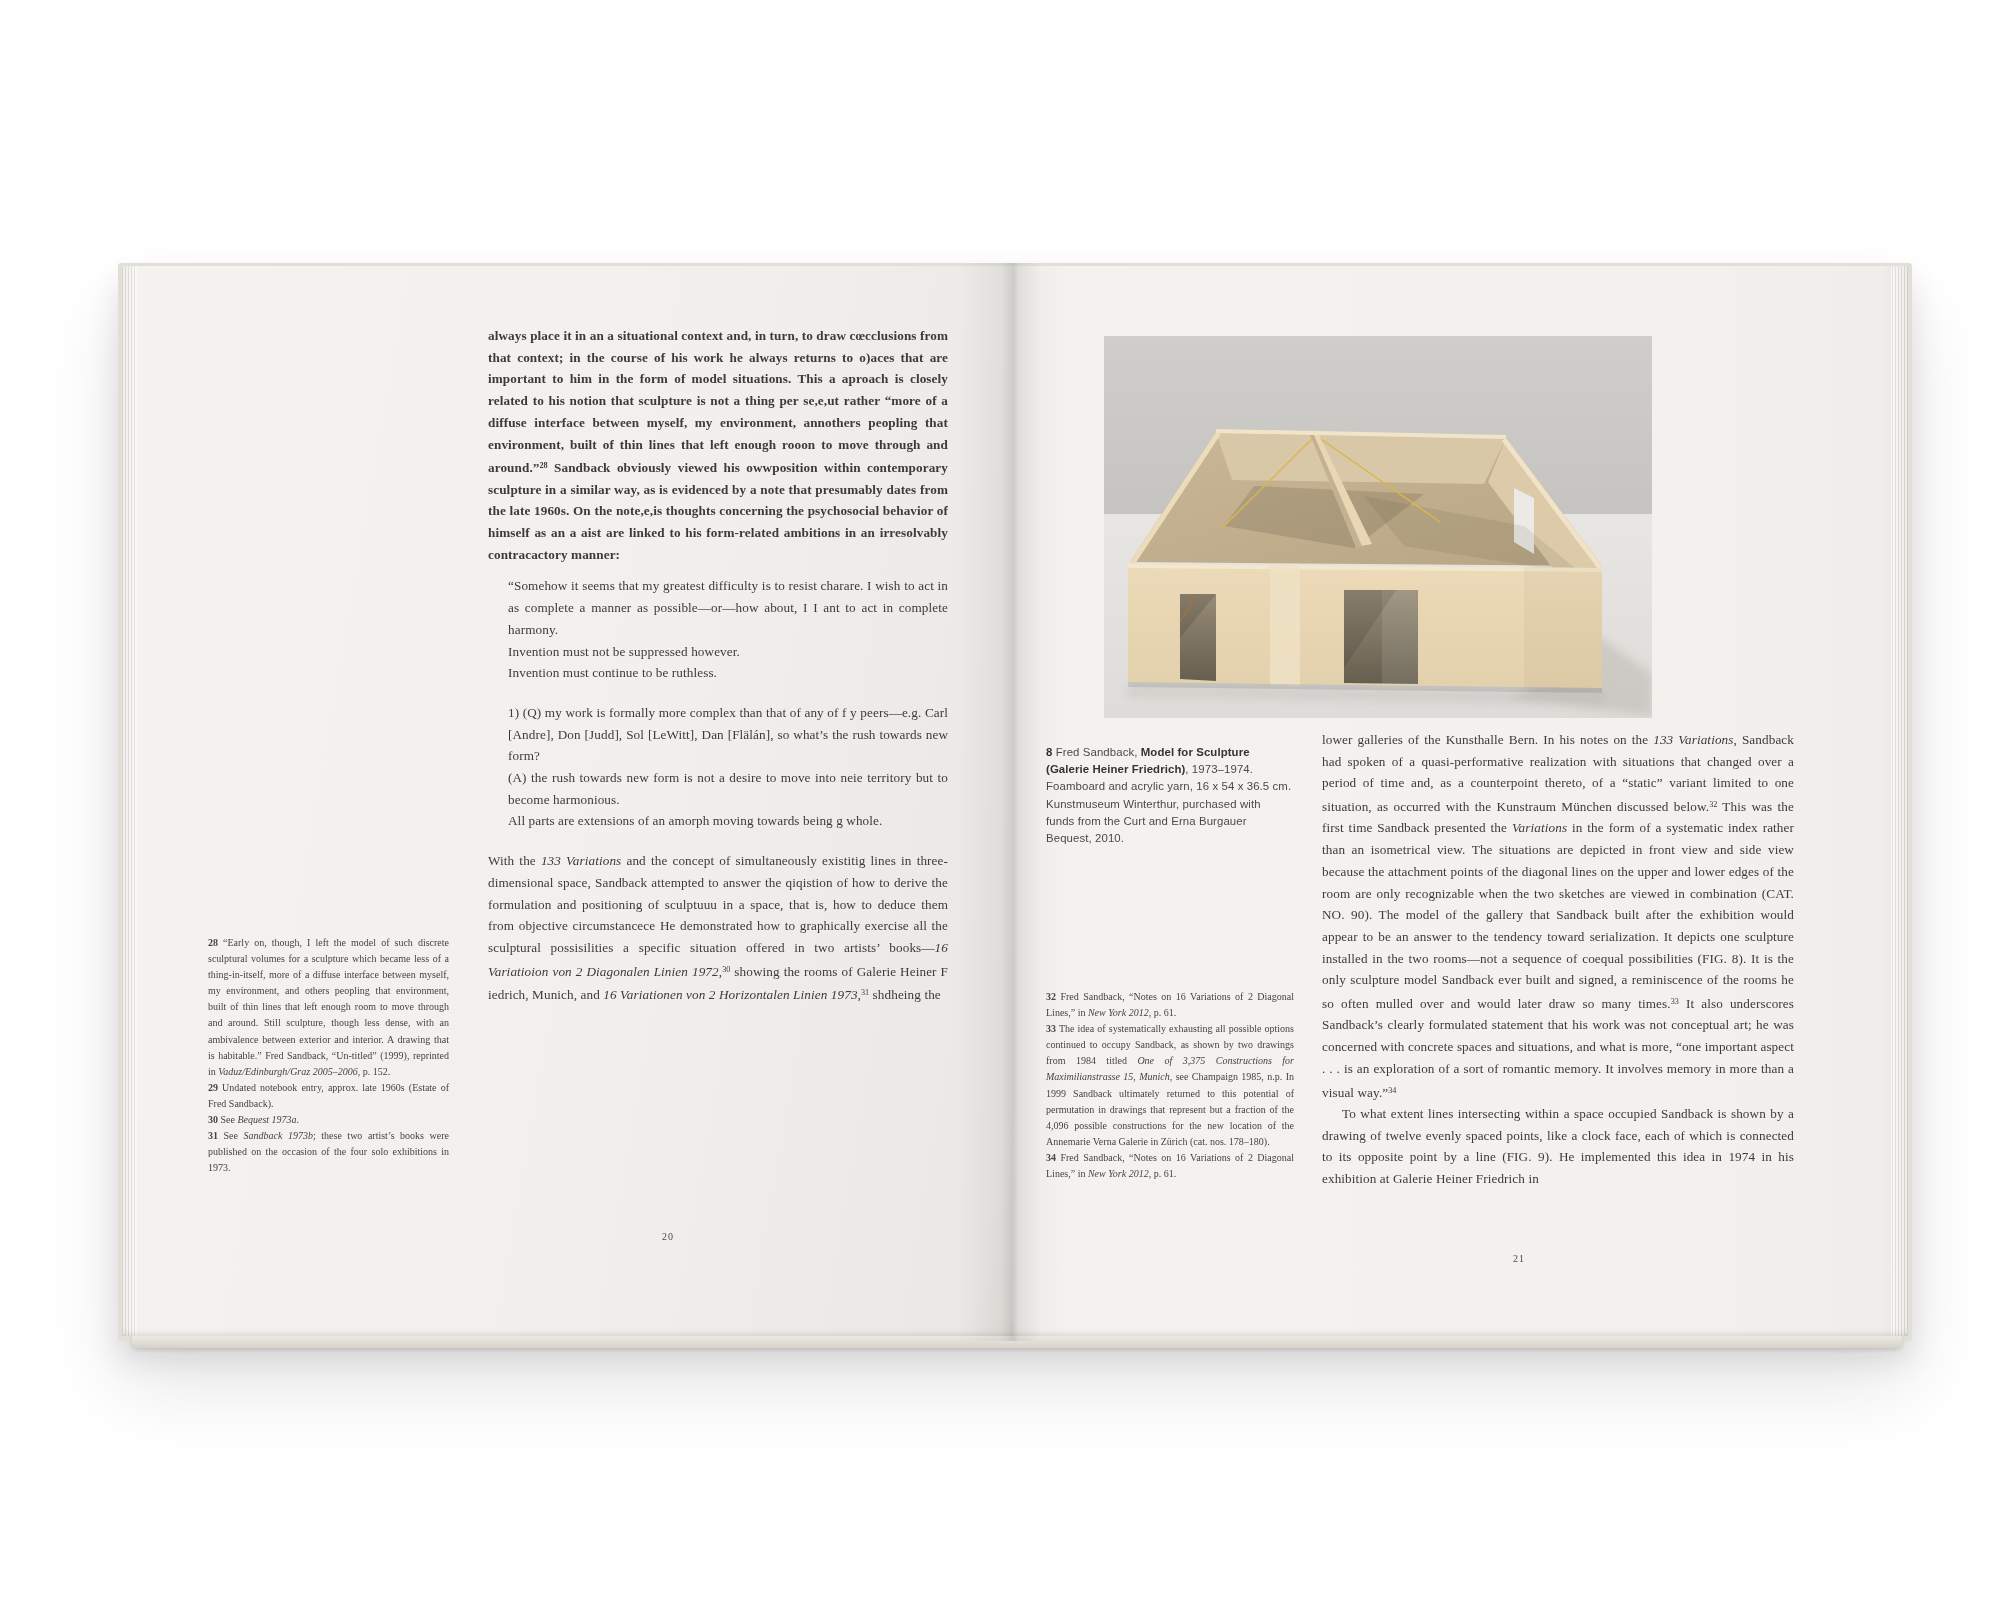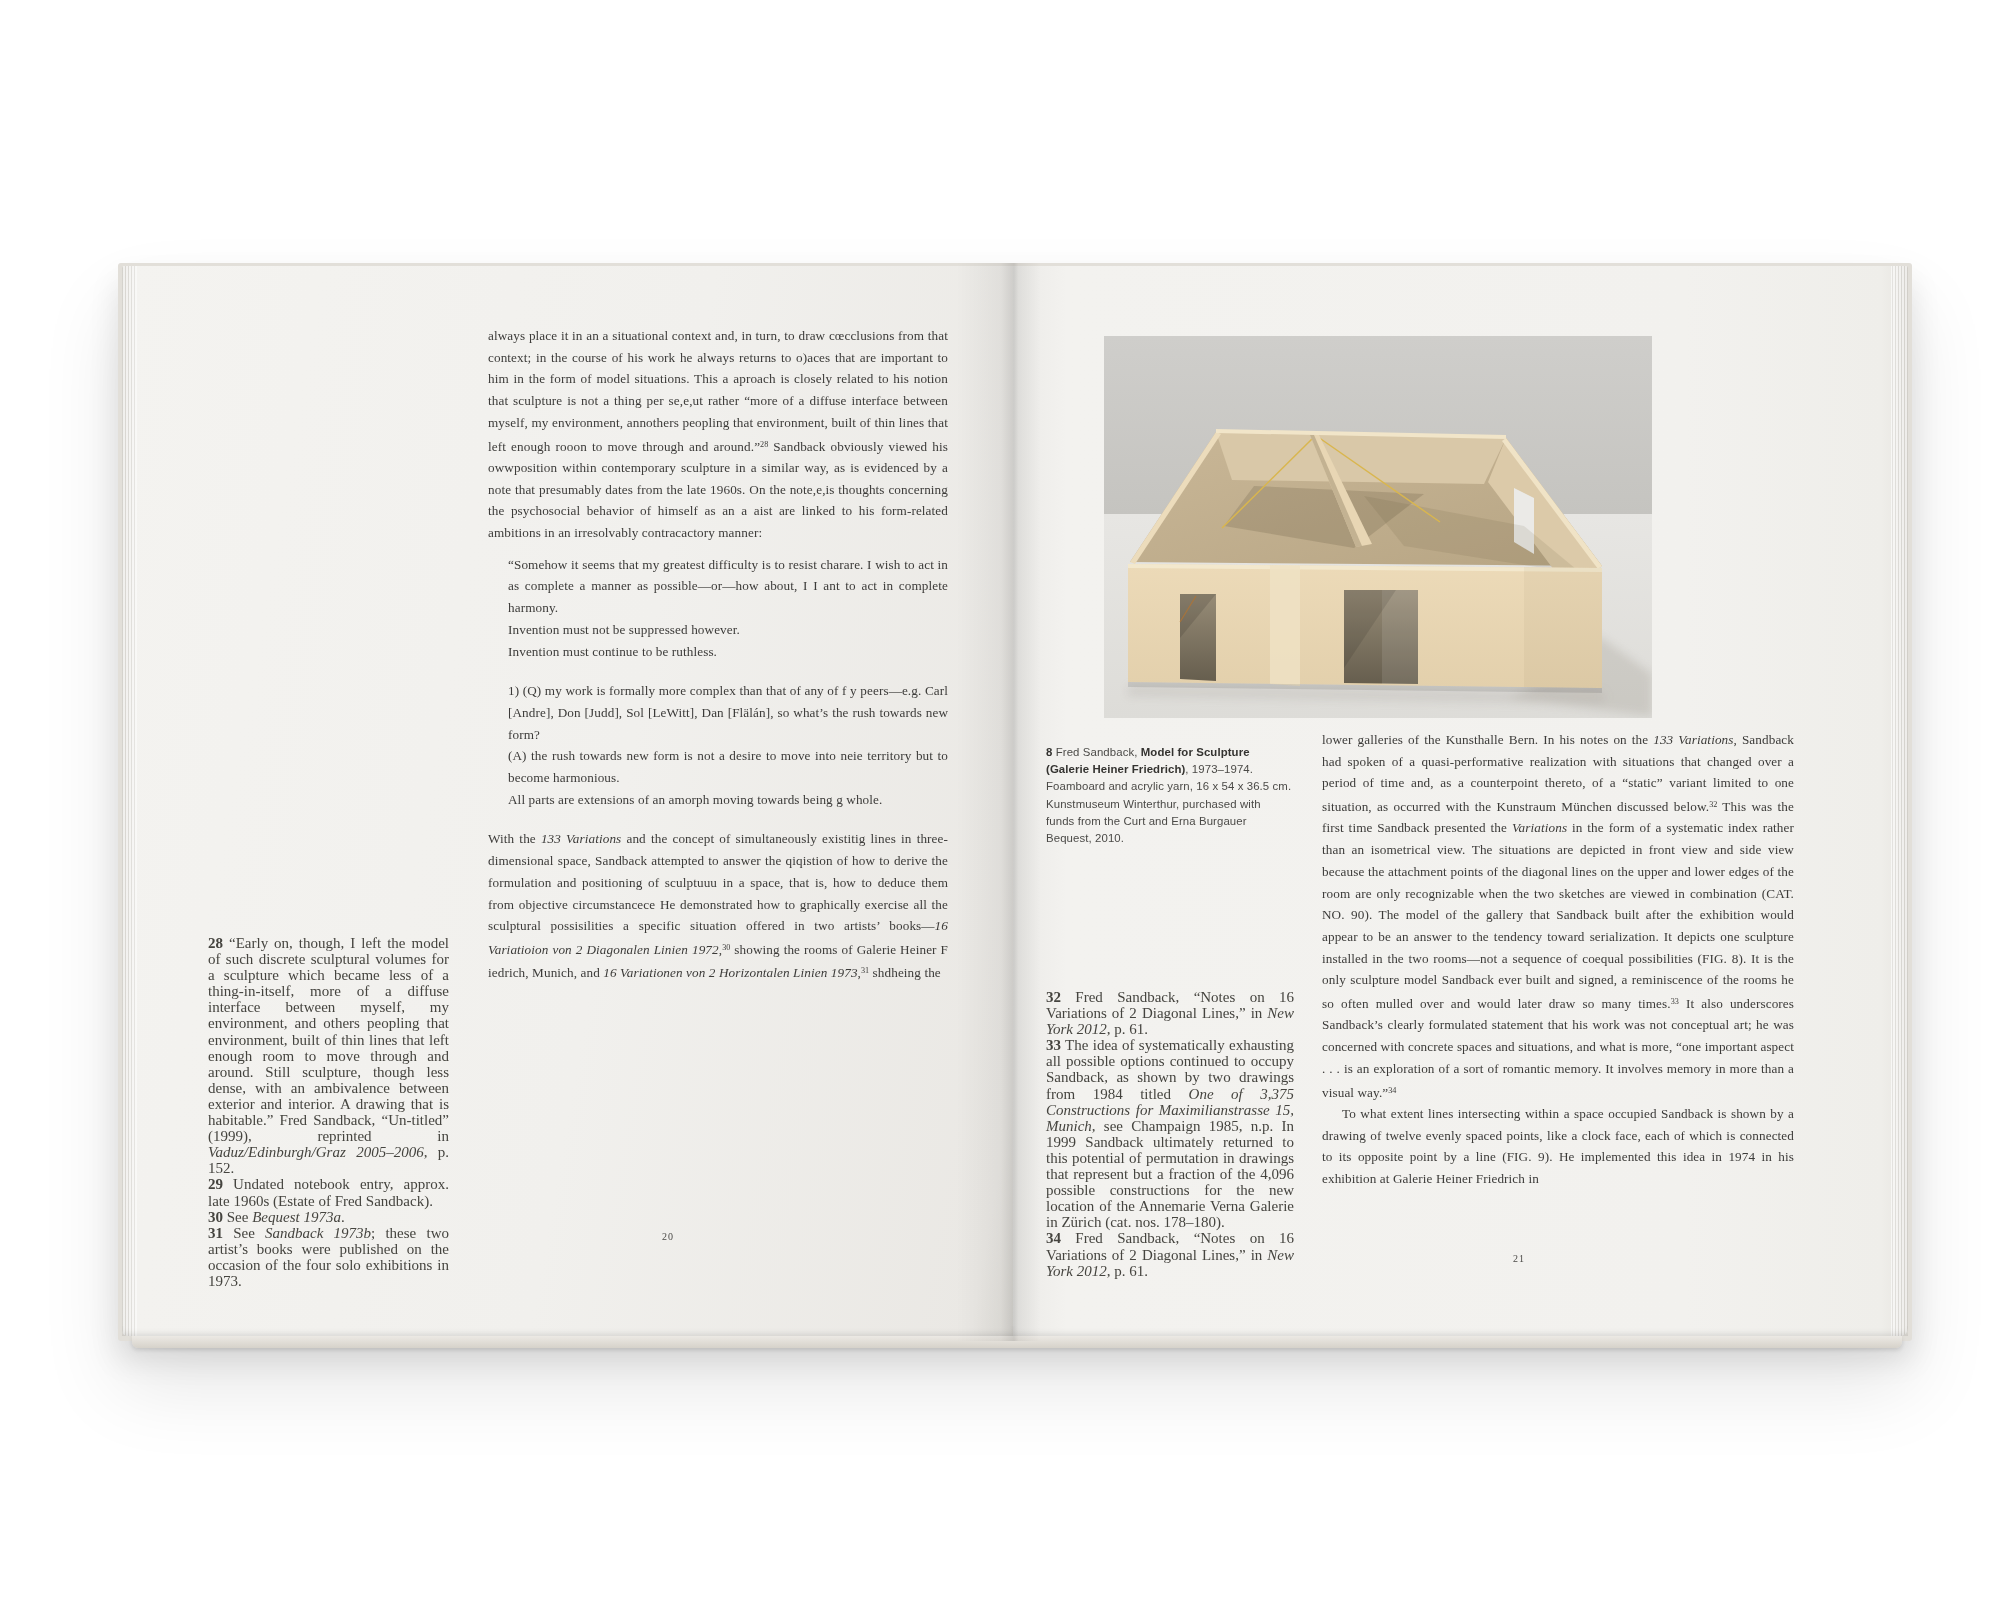--- a/index.html
+++ b/index.html
@@ -26,25 +26,25 @@
   .gutter{position:absolute;left:838px;top:0;bottom:0;width:118px;pointer-events:none;z-index:5;
         background:linear-gradient(to right,rgba(0,0,0,0) 0%,rgba(0,0,0,.05) 38%,rgba(0,0,0,.13) 49%,
                    rgba(0,0,0,.06) 53%,rgba(255,255,255,.0) 72%);}
   .page-shade-bottom{position:absolute;left:0;right:0;bottom:0;height:10px;
         box-shadow:inset 0 -5px 7px -4px rgba(0,0,0,.14);}
   
   .serif-main{position:absolute;color:var(--text_ink,#3c3b39);font-size:13.2px;line-height:21.7px;
         text-align:justify;letter-spacing:.1px;}
   .serif-main p{margin:0;}
   .serif-main sup,.fn sup{font-size:.62em;vertical-align:.45em;letter-spacing:0;}
-  .para-gap{margin-bottom:10px !important;}
+  .para-gap{margin-bottom:10px !important;font-weight:bold;}
   .quote{margin-left:20px;}
   .quote p{margin:0 0 18px 0;}
   .indent-first{text-indent:20px;}
-  .fn{position:absolute;color:var(--footnote_ink,#45443f);font-size:15px;line-height:16.1px;
+  .fn{position:absolute;color:var(--footnote_ink,#45443f);font-size:10px;line-height:16.1px;
         text-align:justify;}
   .fn p{margin:0;}
   .caption{position:absolute;color:var(--caption_ink,#4b4a47);
         font-family:"Liberation Sans","DejaVu Sans",sans-serif;
         font-size:11.4px;line-height:17.2px;letter-spacing:.1px;}
   .caption b{color:#343330;}
   .pagenum{position:absolute;color:#4a4946;font-size:10px;letter-spacing:1px;}
   
   .photo{position:absolute;left:986px;top:73px;width:548px;height:382px;}
   .photo svg{display:block;width:100%;height:100%;}

